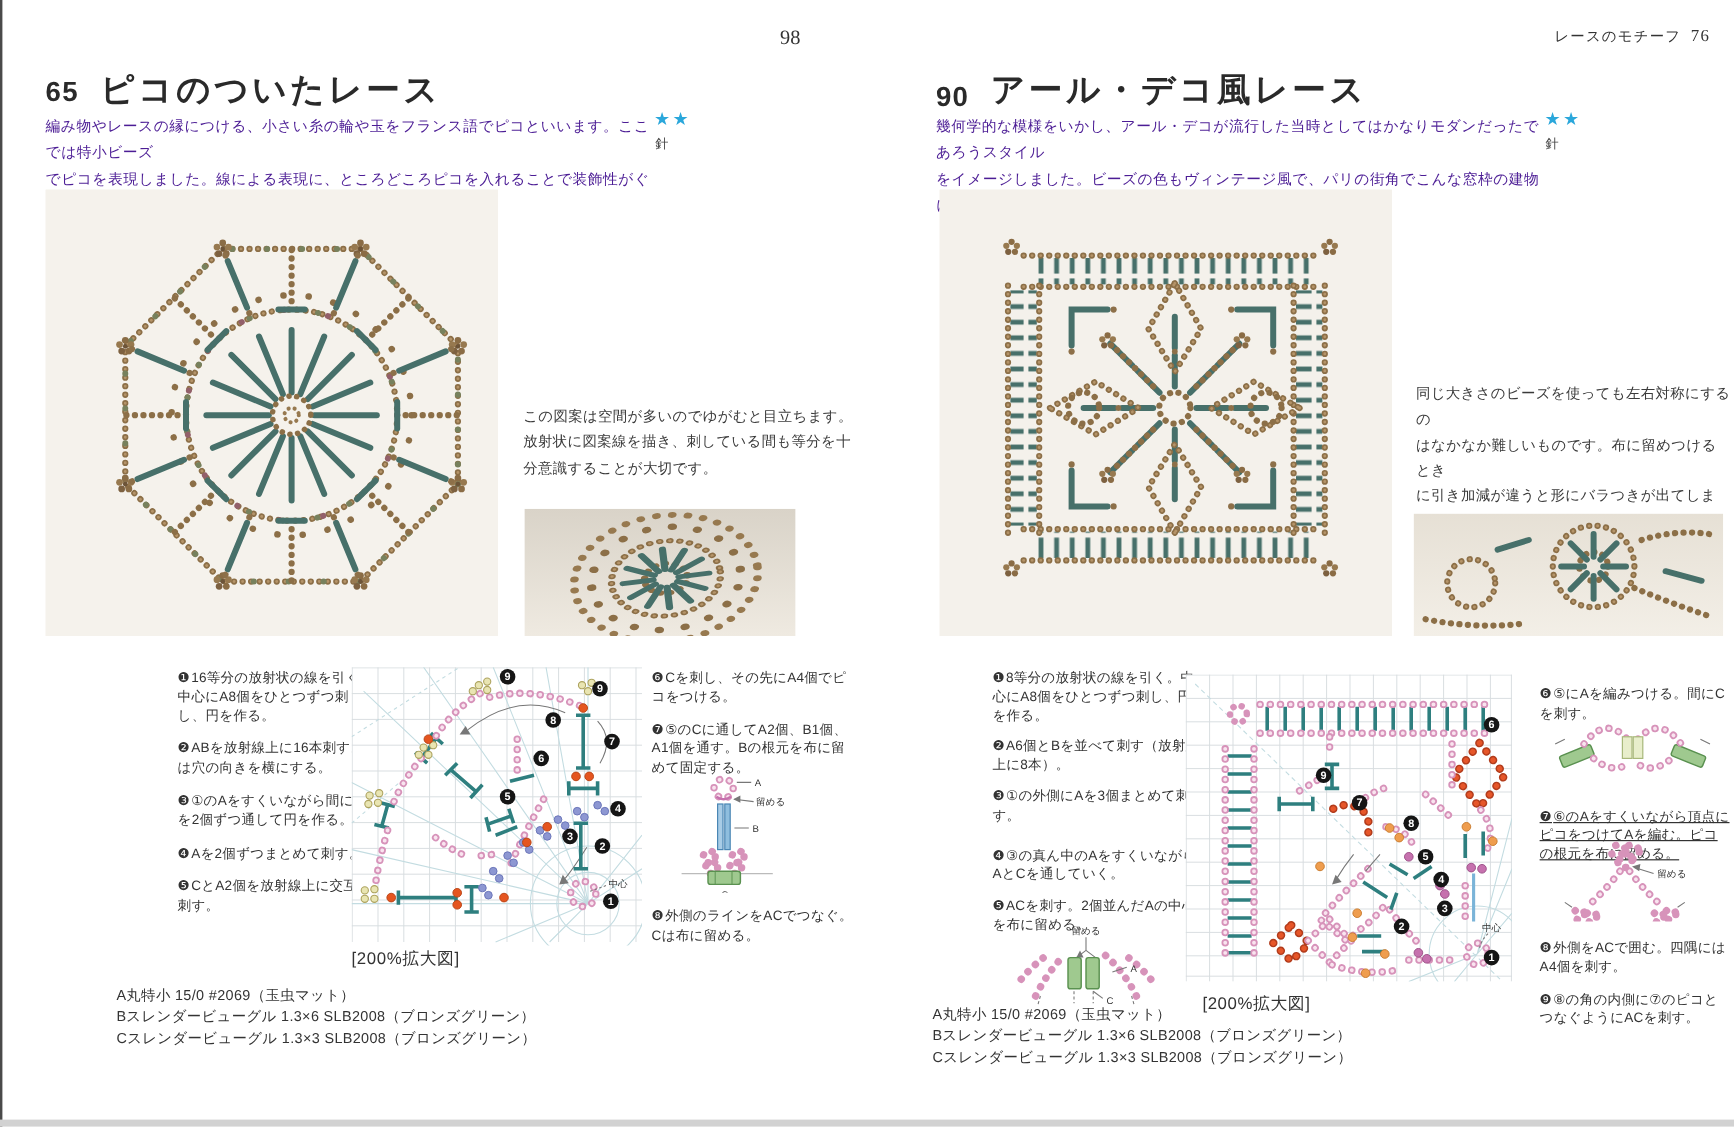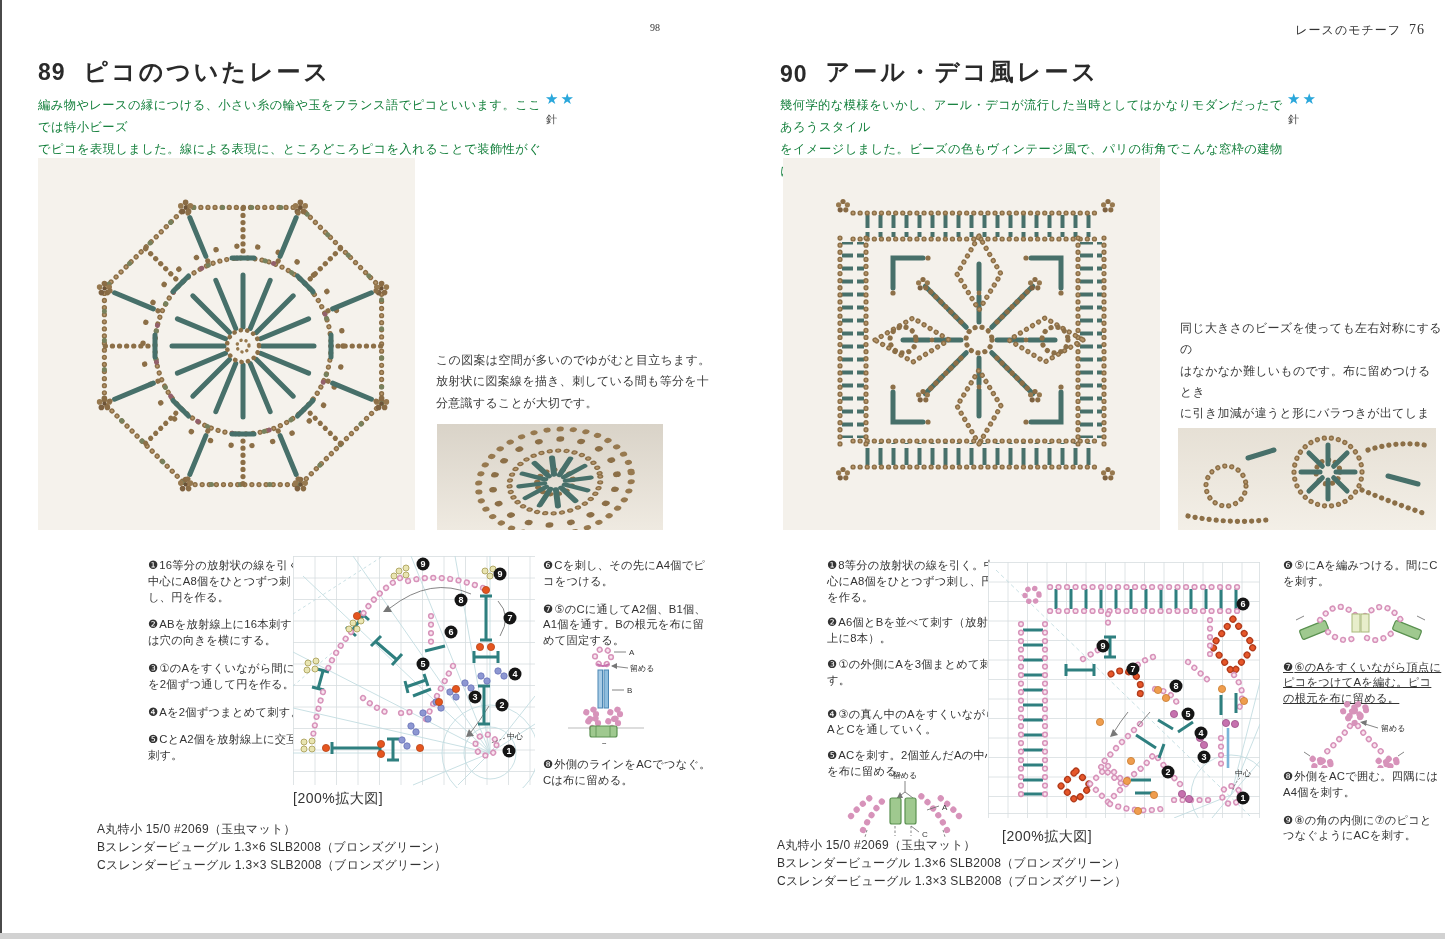--- a/index.html
+++ b/index.html
@@ -2,25 +2,25 @@
 <html><head>
 <meta charset="utf-8">
 <style>
   html,body{margin:0;padding:0;}
   body{
     width:1445px;height:939px;position:relative;overflow:hidden;
     background:#ffffff;color:#3c3c3c;
     font-family:"Liberation Sans","DejaVu Sans",sans-serif;
   }
   .abs{position:absolute;}
-  .pgnum{font-family:"Liberation Serif","DejaVu Serif",serif;font-size:10px;color:#333;}
+  .pgnum{font-family:"Liberation Serif","DejaVu Serif",serif;font-size:17px;color:#333;}
   .titlerow{display:flex;align-items:baseline;gap:18px;color:#2a2a2a;}
   .titlerow .bignum{font-size:23px;font-weight:bold;letter-spacing:1px;}
-  .titlerow .ttl{font-size:24px;font-weight:bold;letter-spacing:3px;}
-  .intro{font-size:12.3px;line-height:22px;letter-spacing:0.4px;color:#15803d;}
+  .titlerow .ttl{font-size:28px;font-weight:bold;letter-spacing:3px;}
+  .intro{font-size:12.3px;line-height:22px;letter-spacing:0.4px;color:#4c1d95;}
   .stars{color:#2aa7db;font-size:15px;letter-spacing:2px;font-weight:bold;}
   .tool{font-size:11px;color:#444;letter-spacing:1px;}
   .note{font-size:12px;line-height:21.3px;letter-spacing:0.3px;color:#3a3a3a;}
   .steps{width:172px;}
   .step{font-size:11.3px;line-height:15.8px;margin-bottom:12px;color:#333;letter-spacing:0.2px;}
   .step .n{margin-right:1px;}
   .spacer{width:100%;}
   .caption{font-size:14px;color:#333;letter-spacing:0.5px;}
   .materials{font-size:12px;line-height:18px;color:#333;letter-spacing:0.3px;}
   .header-r{font-size:12px;color:#333;letter-spacing:1px;}
@@ -46,21 +46,21 @@
 </style>
 </head>
 <body>
 
 <div class="abs" style="left:0;top:0;width:2px;height:939px;background:#4a4a4a;"></div>
 <div class="abs" style="left:0;top:933px;width:1445px;height:6px;background:#d2d2d2;"></div>
 
 <div class="abs pgnum" style="left:650px;top:22px;">98</div>
 
 <div class="abs titlerow" style="left:38px;top:56px;">
-  <span class="bignum">89</span>
+  <span class="bignum">65</span>
   <span class="ttl">ピコのついたレース</span>
 </div>
 
 <div class="abs intro" style="left:38px;top:94px;width:505px;">
   <div>編み物やレースの縁につける、小さい糸の輪や玉をフランス語でピコといいます。ここでは特小ビーズ</div>
   <div>でピコを表現しました。線による表現に、ところどころピコを入れることで装飾性がぐっと高まります。</div>
 </div>
 
 <div class="abs stars" style="left:545px;top:90px;">★★</div>
 <div class="abs tool" style="left:546px;top:112px;">針</div>
@@ -151,21 +151,21 @@
   <use href="#LoutBead"></use>
     <use href="#LoutBead" transform="rotate(45 205 188)"></use>
     <use href="#LoutBead" transform="rotate(90 205 188)"></use>
   <use href="#LoutBead" transform="rotate(135 205 188)"></use>
     <use href="#LoutBead" transform="rotate(180 205 188)"></use>
   <use href="#LoutBead" transform="rotate(225 205 188)"></use>
     <use href="#LoutBead" transform="rotate(270 205 188)"></use>
   <use href="#LoutBead" transform="rotate(315 205 188)"></use>
 </svg>
 
-<div class="abs note" style="left:436px;top:350px;width:275px;">
+<div class="abs note" style="left:436px;top:337px;width:275px;">
   <div>この図案は空間が多いのでゆがむと目立ちます。</div>
   <div>放射状に図案線を描き、刺している間も等分を十</div>
   <div>分意識することが大切です。</div>
 </div>
 
 <svg class="abs" style="left:437px;top:424px;" width="226" height="106" viewBox="0 0 226 106">
   <defs>
     <linearGradient id="LsBg" x1="0" y1="0" x2="0" y2="1">
       <stop offset="0" stop-color="#d9d3c8"></stop>
         <stop offset="1" stop-color="#efeae1"></stop>
@@ -718,21 +718,21 @@
         <circle cx="115" cy="84" r="6.5" class="badge-c"></circle>
         <text x="115" y="84" text-anchor="middle" dominant-baseline="central" class="badge-t">9</text>
       </g>
   </g>
 
   <path class="thread" stroke-dasharray="2 2" d="M252 216 Q246 222 245 228"></path>
   <text x="247" y="214" class="lbl">中心</text>
 </svg>
 <div class="abs caption" style="left:1002px;top:828px;">[200%拡大図]</div>
 
-<div class="abs steps" style="left:1283px;top:558px;width:160px;">
+<div class="abs steps" style="left:1283px;top:572px;width:160px;">
   <div class="step"><span class="n">❻</span><span>⑤にAを編みつける。間にCを刺す。</span></div>
   <div class="spacer" style="height:58px;"></div>
   <div class="step" style="margin-bottom:0;text-decoration:underline;"><span class="n">❼</span><span>⑥のAをすくいながら頂点にピコをつけてAを編む。ピコの根元を布に留める。</span></div>
   <div class="spacer" style="height:62px;"></div>
   <div class="step"><span class="n">❽</span><span>外側をACで囲む。四隅にはA4個を刺す。</span></div>
   <div class="step"><span class="n">❾</span><span>⑧の角の内側に⑦のピコとつなぐようにACを刺す。</span></div>
 </div>
 
 <svg class="abs" style="left:1288px;top:590px;" width="145" height="60" viewBox="0 0 145 60">
   <g transform="rotate(-22 26 40)">

